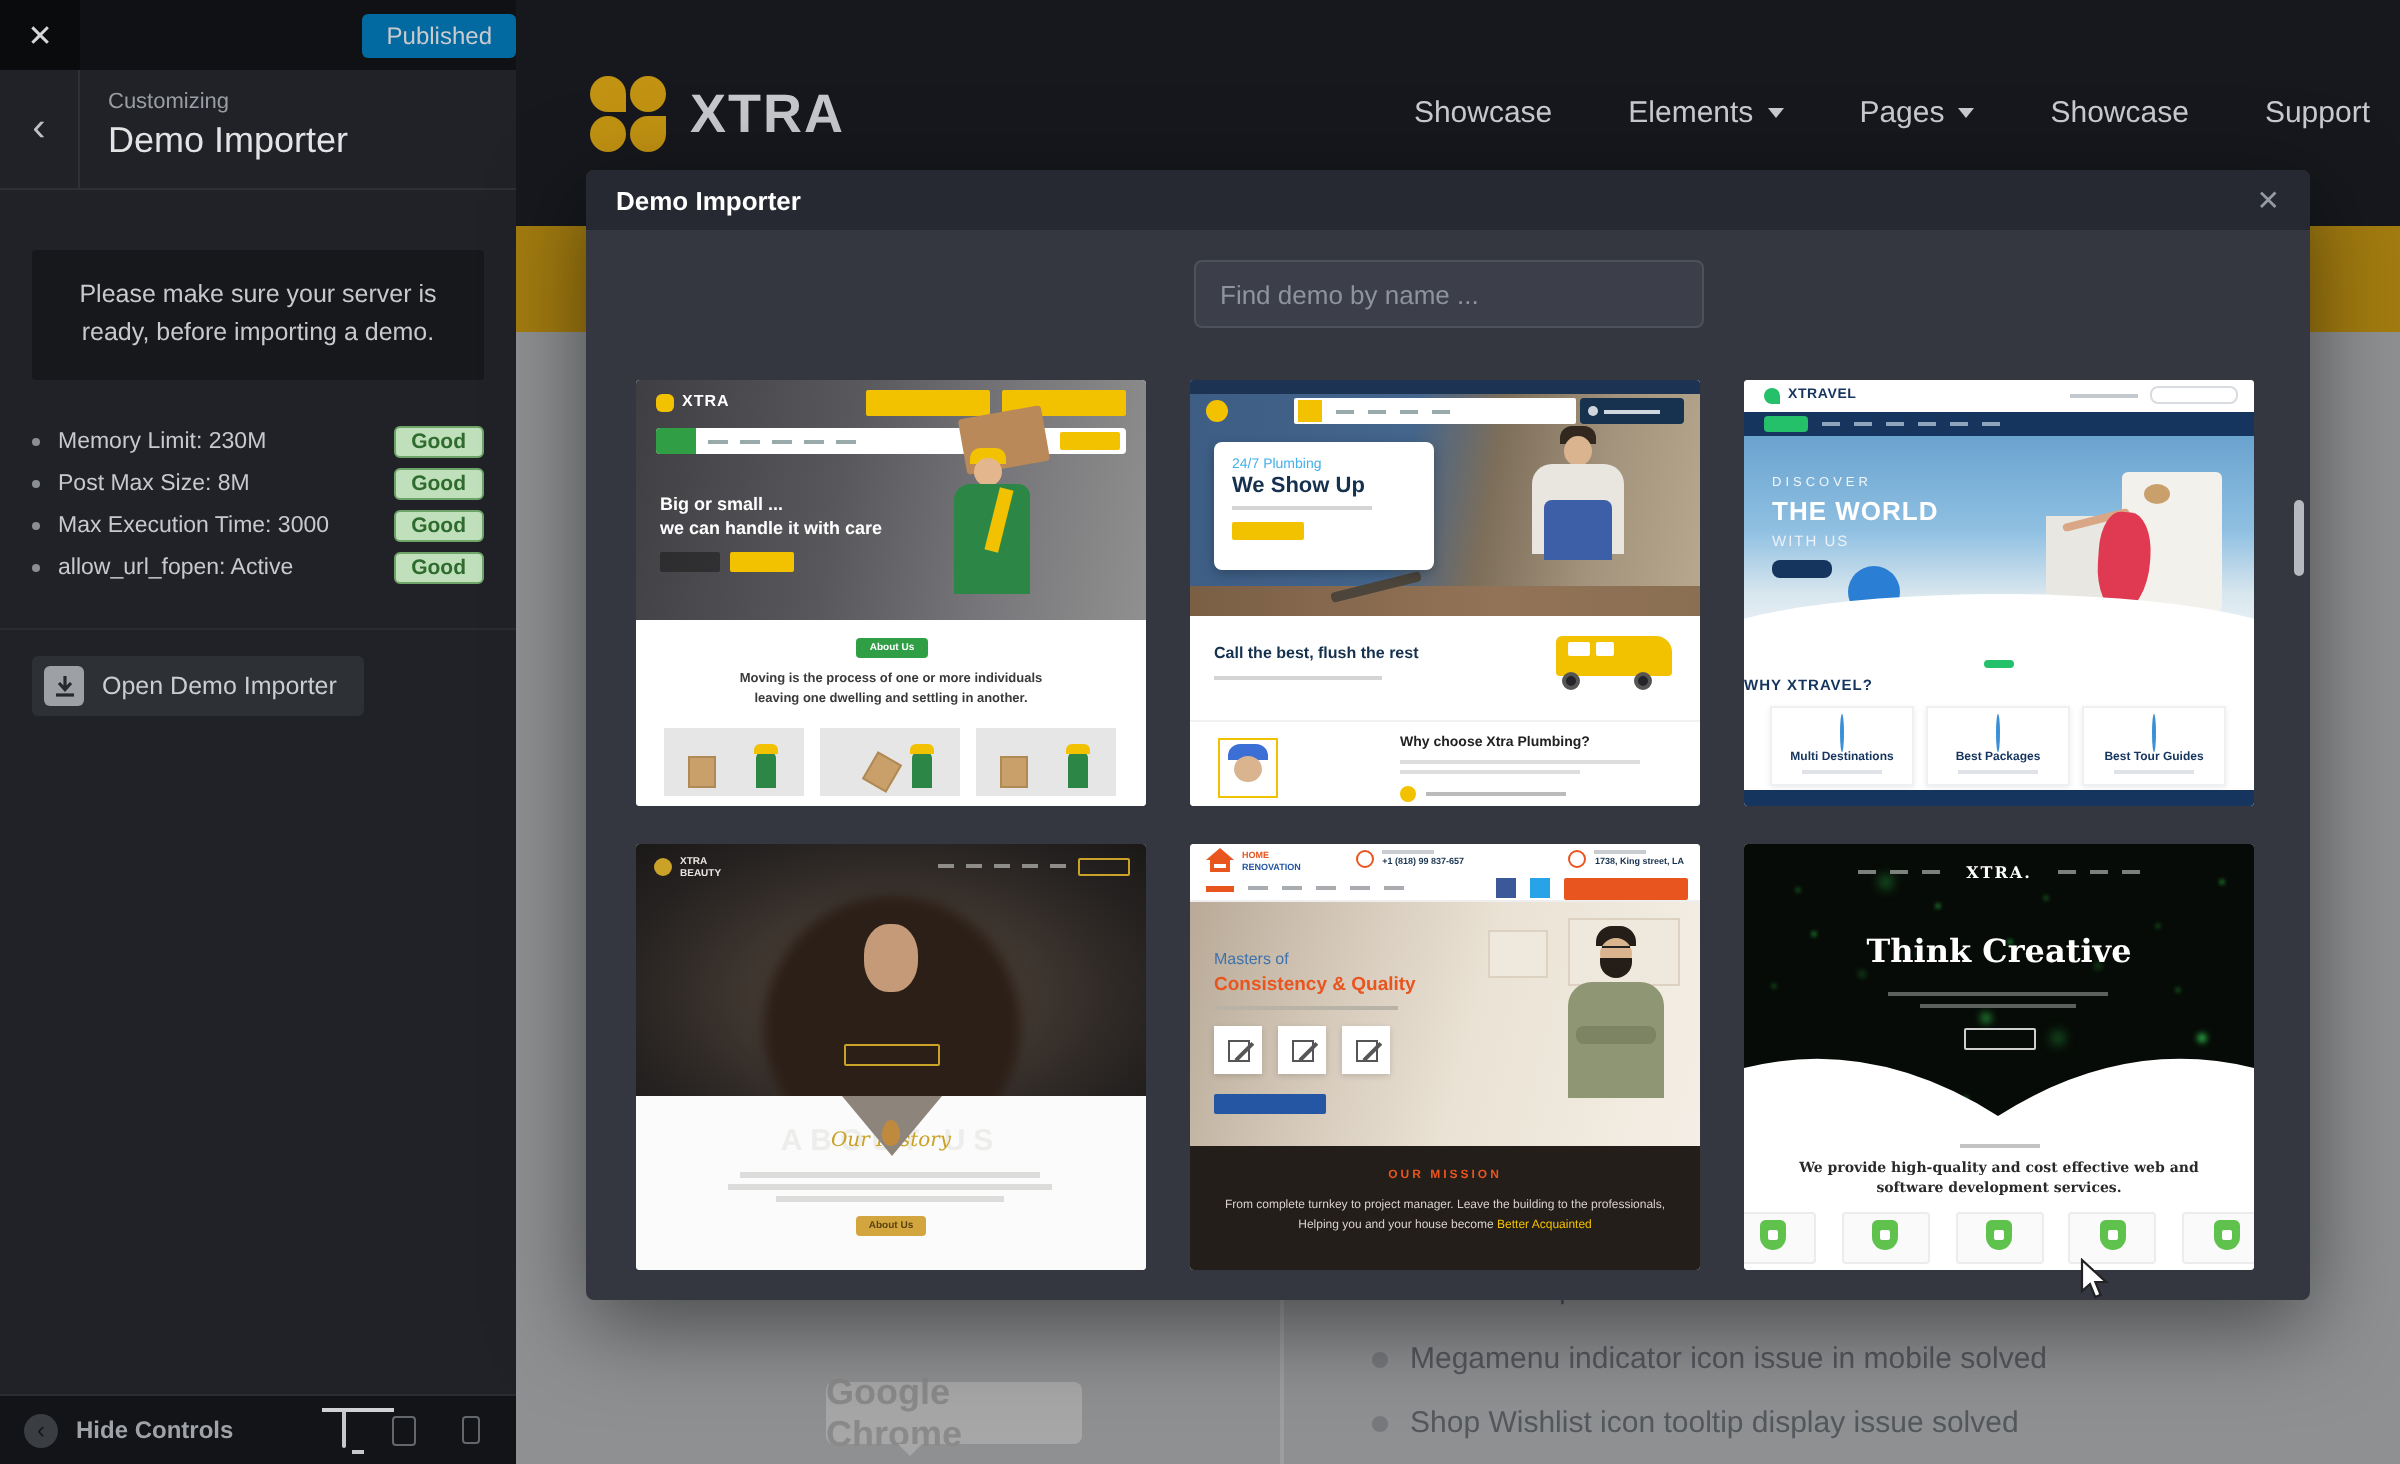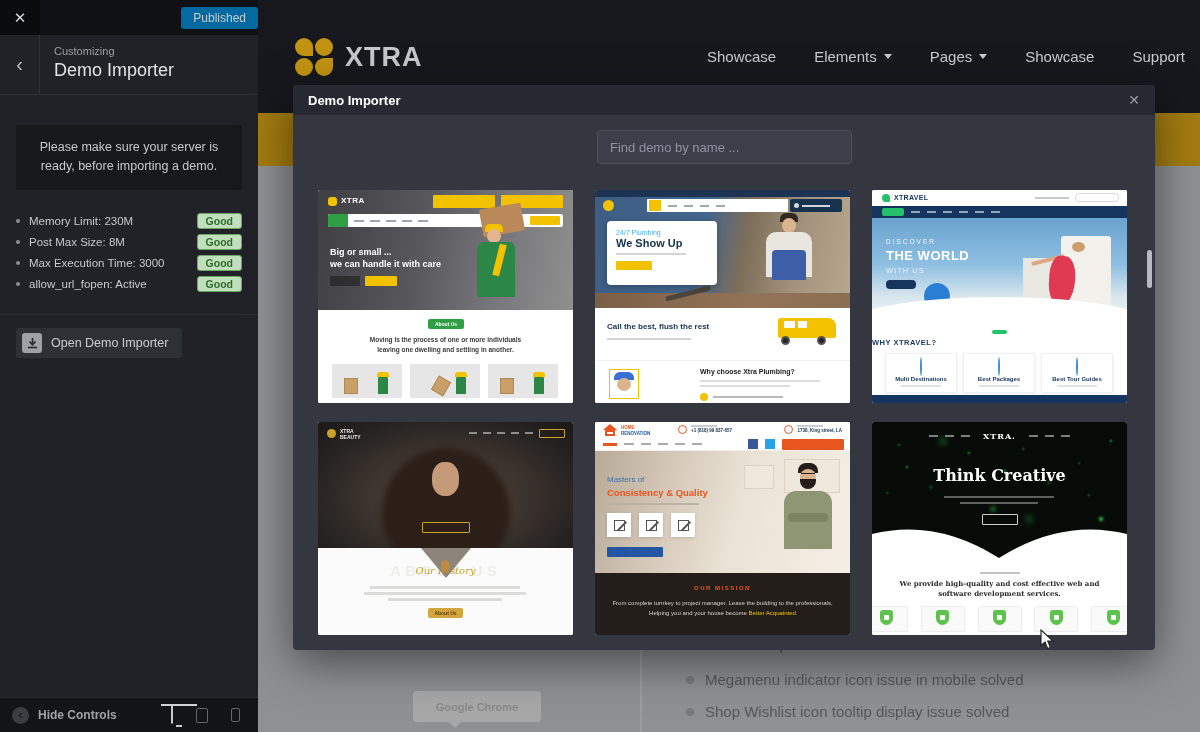--- a/index.html
+++ b/index.html
@@ -50,21 +50,21 @@
   #nav-items{position:absolute;right:15px;top:48px;display:flex;gap:38px;align-items:center;}
   .nav-item{font-size:15px;color:#c9cbd0;display:flex;align-items:center;gap:7px;cursor:pointer;}
   .chev{width:0;height:0;border-left:4px solid transparent;border-right:4px solid transparent;border-top:5px solid #c9cbd0;}
   #gold-band{position:absolute;left:0;top:113px;width:942px;height:53px;background:#a37c10;}
   #page-grey{position:absolute;left:0;top:166px;width:942px;height:566px;background:#8f9092;}
   #cl-line{position:absolute;left:382px;top:392px;width:2px;height:174px;background:#9d9ea0;}
   .cl-row{position:absolute;display:flex;align-items:center;gap:11px;}
   .cl-dot{width:8px;height:8px;border-radius:50%;background:#77797d;}
   .cl-text{font-size:15px;color:#54575c;}
   #chrome-tip{position:absolute;left:155px;top:691px;width:128px;height:31px;background:#a7a7a7;border-radius:4px;display:flex;align-items:center;justify-content:center;}
-  #chrome-tip span{font-size:11px;font-weight:bold;color:#8a8a8a;}
+  #chrome-tip span{font-size:18px;font-weight:bold;color:#8a8a8a;}
   #chrome-caret{position:absolute;left:36px;top:31px;width:0;height:0;border-left:6px solid transparent;border-right:6px solid transparent;border-top:6px solid #a7a7a7;}
 
   
   #modal{position:absolute;left:293px;top:85px;width:862px;height:565px;background:#34373f;border-radius:4px;box-shadow:0 12px 45px rgba(0,0,0,.5);z-index:30;}
   #modal-header{position:absolute;left:0;top:0;width:862px;height:30px;background:#262932;border-radius:4px 4px 0 0;display:flex;align-items:center;padding:0 15px;}
   #modal-title{font-size:13px;font-weight:bold;color:#fff;}
   #modal-close{margin-left:auto;color:#969aa3;font-size:14px;cursor:pointer;}
   #demo-search{position:absolute;left:304px;top:45px;width:255px;height:34px;background:#3c3f49;border:1px solid #4d515b;border-radius:4px;padding:0 12px;font-size:13px;color:#c9ccd6;font-family:"Liberation Sans",sans-serif;}
   #demo-search::placeholder{color:#8f93a0;}
   #modal-scroll{position:absolute;right:3px;top:165px;width:5px;height:38px;background:#b6b9bf;border-radius:3px;}

